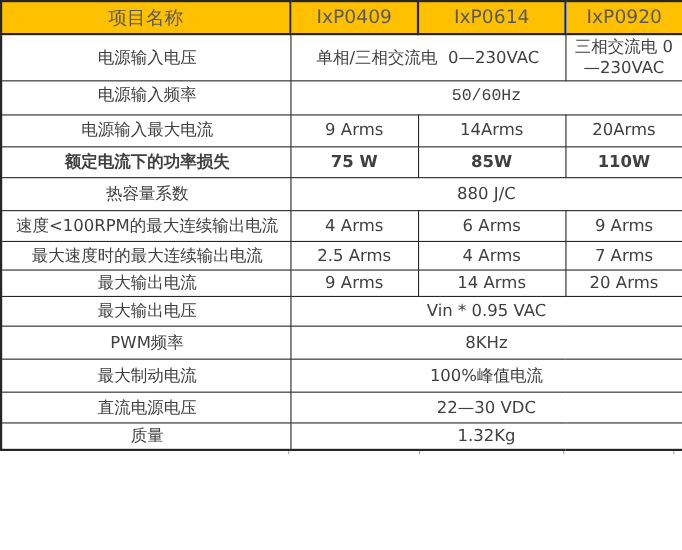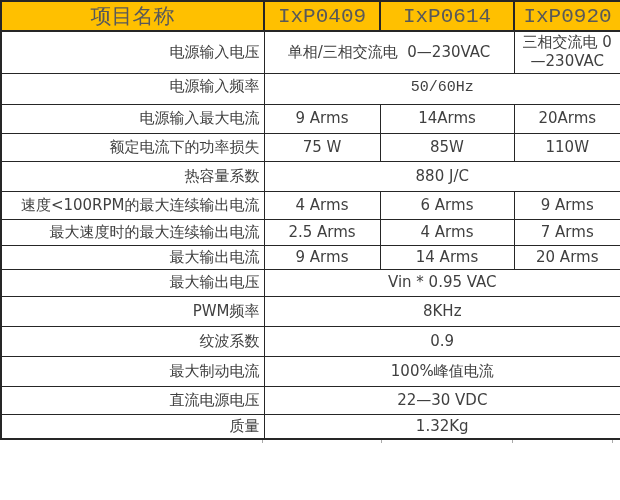--- a/index.html
+++ b/index.html
@@ -14,33 +14,33 @@
     width:620px;height:500px;overflow:hidden;background:#ffffff;
     font-family:"DejaVu Sans","Liberation Sans",sans-serif;
   }
   table{
     border-collapse:collapse;table-layout:fixed;width:620px;
     border:2px solid var(--border);
   }
   th{
     background:var(--header-bg);
     color:var(--header-text);
-    font-size:21px;font-weight:400;
+    font-size:17px;font-weight:400;
     border:2px solid var(--border);
     height:26px;text-align:center;
-    padding:0;overflow:hidden;white-space:nowrap;font-family:Liberation Mono, monospace;
+    padding:0;overflow:hidden;white-space:nowrap;
   }
   td{
     border:1px solid var(--border);
     color:var(--body-text);
     font-size:15px;line-height:1.25;
     padding:0 4px;vertical-align:middle;
     overflow:hidden;
   }
-  td.label{text-align:right;padding-left:6px;white-space:nowrap;}
+  td.label{text-align:center;padding-left:6px;white-space:nowrap;}
   td.val{text-align:center;white-space:nowrap;}
   td.val.wrap{white-space:normal;line-height:1.3;}
   .stub-row{position:relative;width:620px;height:3px;background:#ffffff;}
   .stub-row span{position:absolute;top:0;width:1px;height:3px;background:var(--stub);}
 </style>
 </head>
 <body>
 
 <table>
   <colgroup>
@@ -66,21 +66,21 @@
       <tr style="height: 31px; font-family: Liberation Mono, monospace;">
         <td class="label">电源输入频率</td>
         <td class="val" colspan="3">50/60Hz</td>
       </tr>
       <tr style="height: 29px;">
         <td class="label">电源输入最大电流</td>
         <td class="val">9 Arms</td>
         <td class="val">14Arms</td>
         <td class="val">20Arms</td>
       </tr>
-      <tr style="height: 28px;">
+      <tr style="height: 28px; font-weight: bold;">
         <td class="label">额定电流下的功率损失</td>
         <td class="val">75 W</td>
         <td class="val">85W</td>
         <td class="val">110W</td>
       </tr>
       <tr style="height: 30px;">
         <td class="label">热容量系数</td>
         <td class="val" colspan="3">880 J/C</td>
       </tr>
       <tr style="height: 28px;">
@@ -103,24 +103,20 @@
       </tr>
       <tr style="height: 27px;">
         <td class="label">最大输出电压</td>
         <td class="val" colspan="3">Vin * 0.95 VAC</td>
       </tr>
       <tr style="height: 30px;">
         <td class="label">PWM频率</td>
         <td class="val" colspan="3">8KHz</td>
       </tr>
       <tr style="height: 30px;">
-        <td class="label">纹波系数</td>
-        <td class="val" colspan="3">0.9</td>
-      </tr>
-      <tr style="height: 30px;">
         <td class="label">最大制动电流</td>
         <td class="val" colspan="3">100%峰值电流</td>
       </tr>
       <tr style="height: 28px;">
         <td class="label">直流电源电压</td>
         <td class="val" colspan="3">22—30 VDC</td>
       </tr>
       <tr style="height: 25px;">
         <td class="label">质量</td>
         <td class="val" colspan="3">1.32Kg</td>

